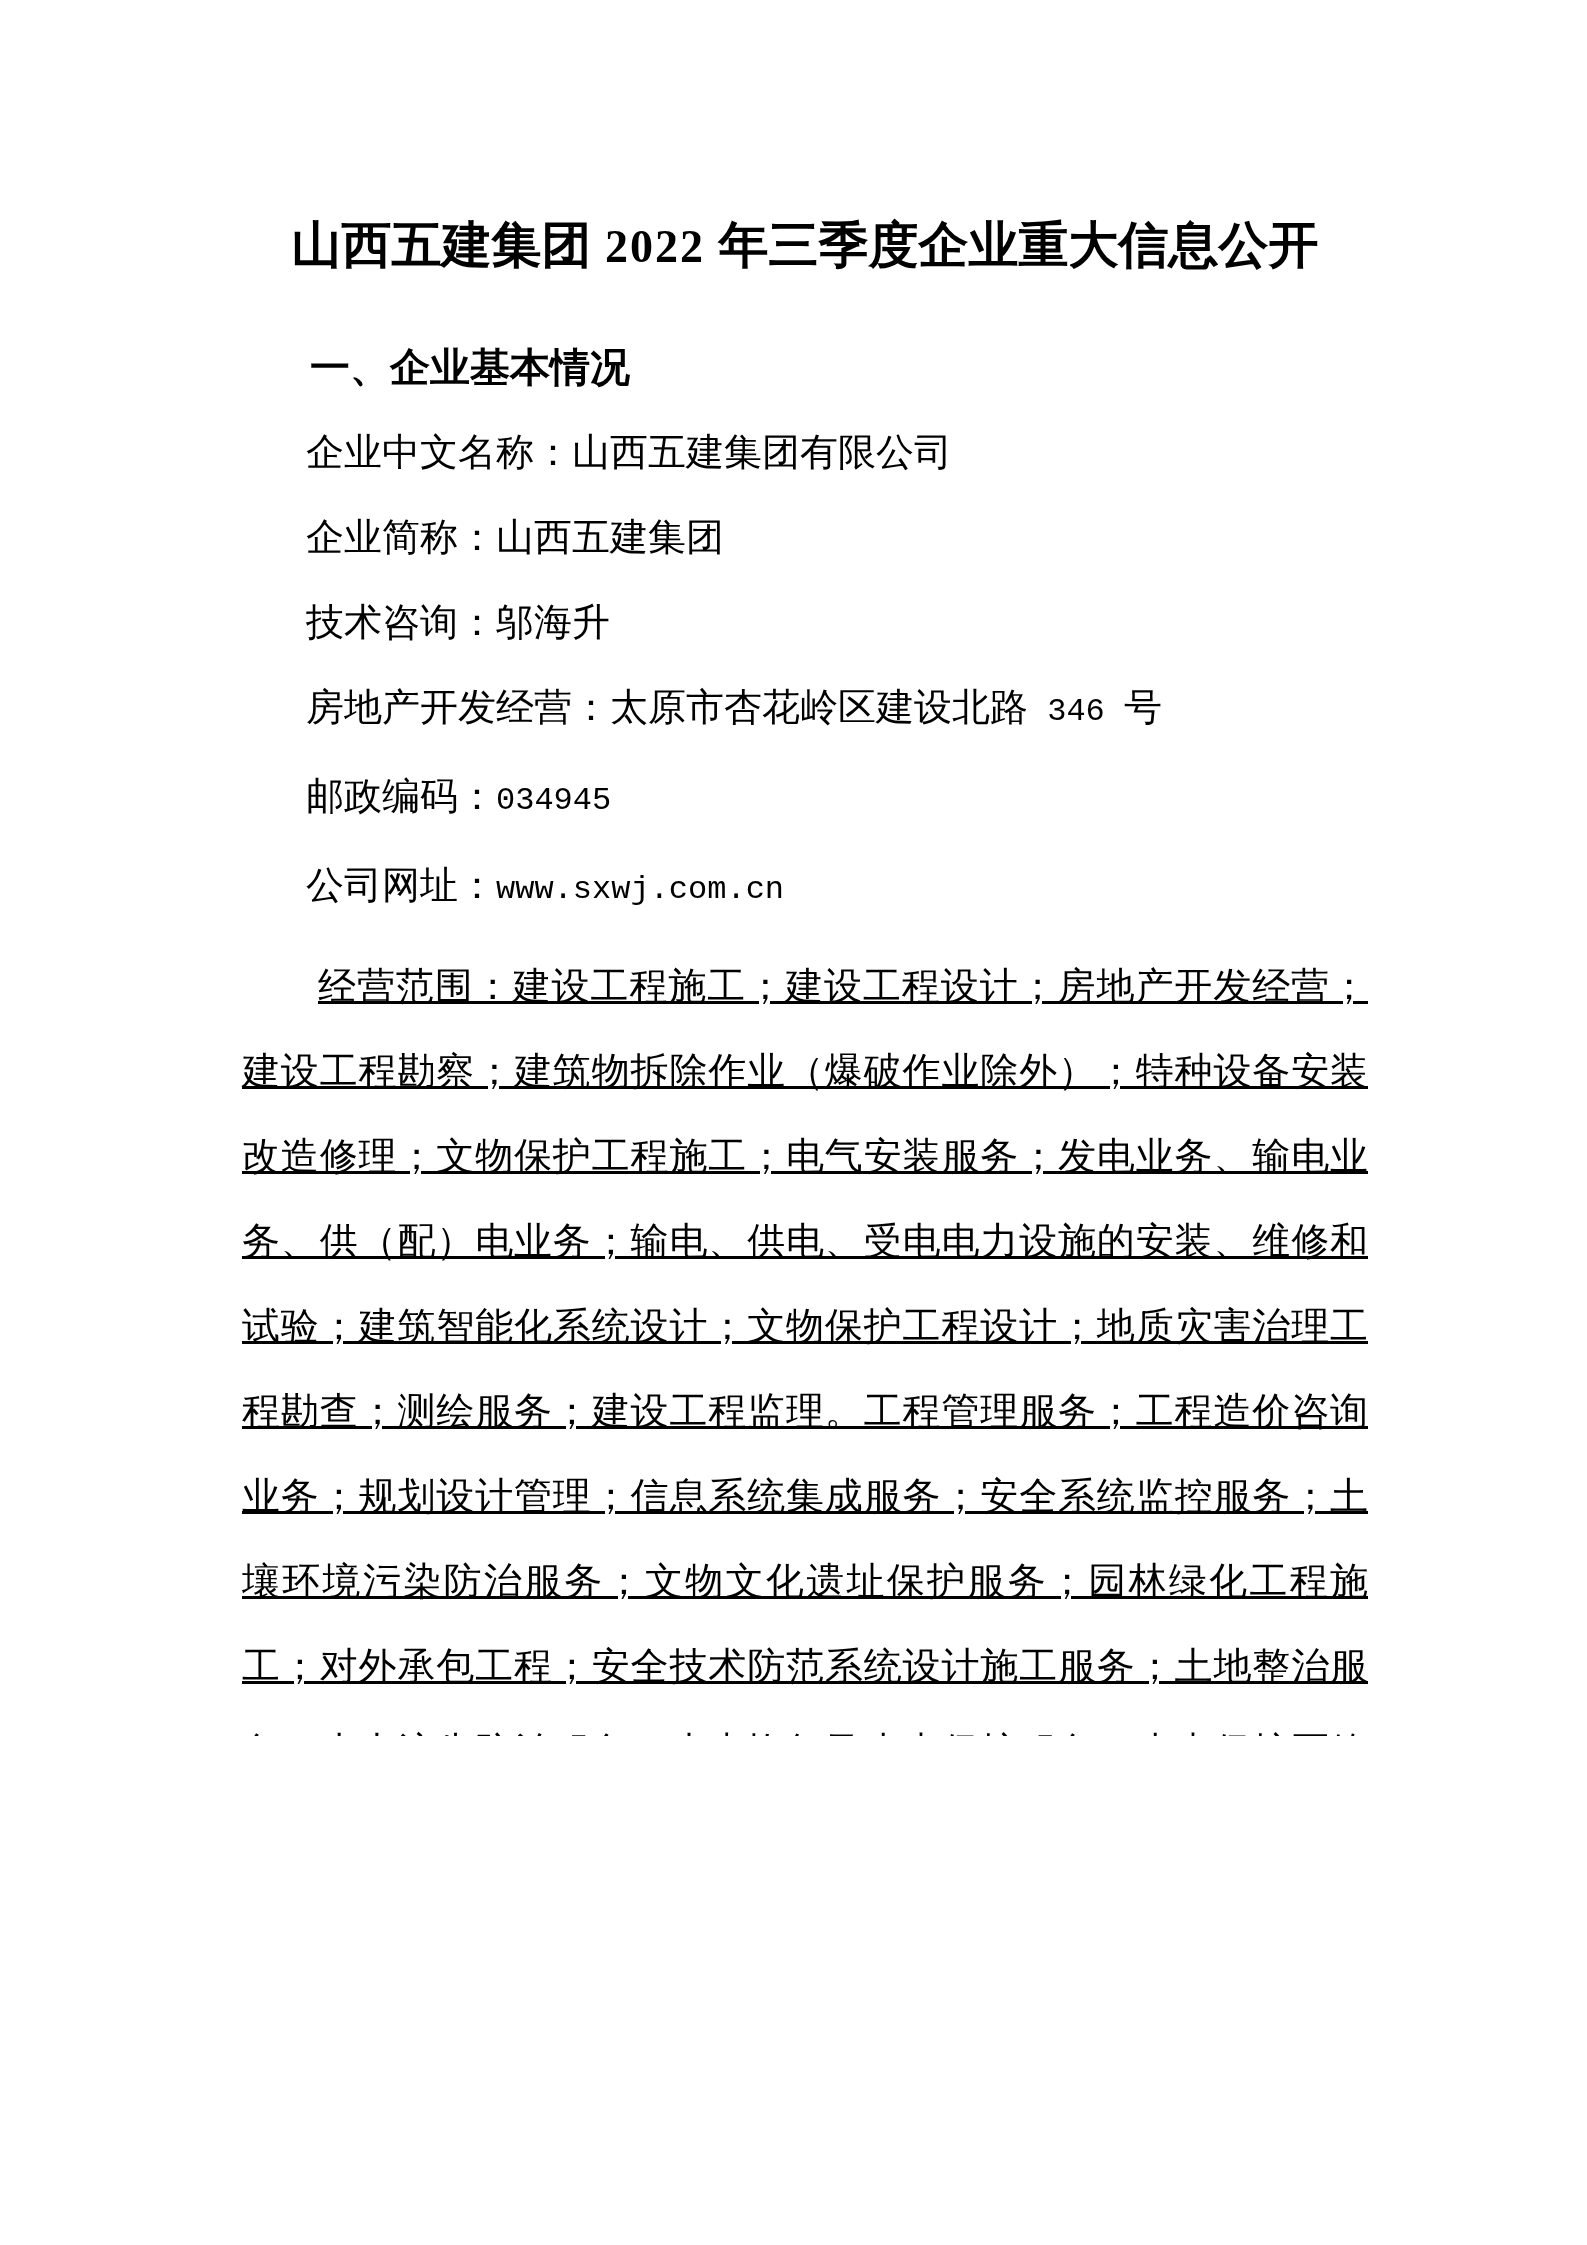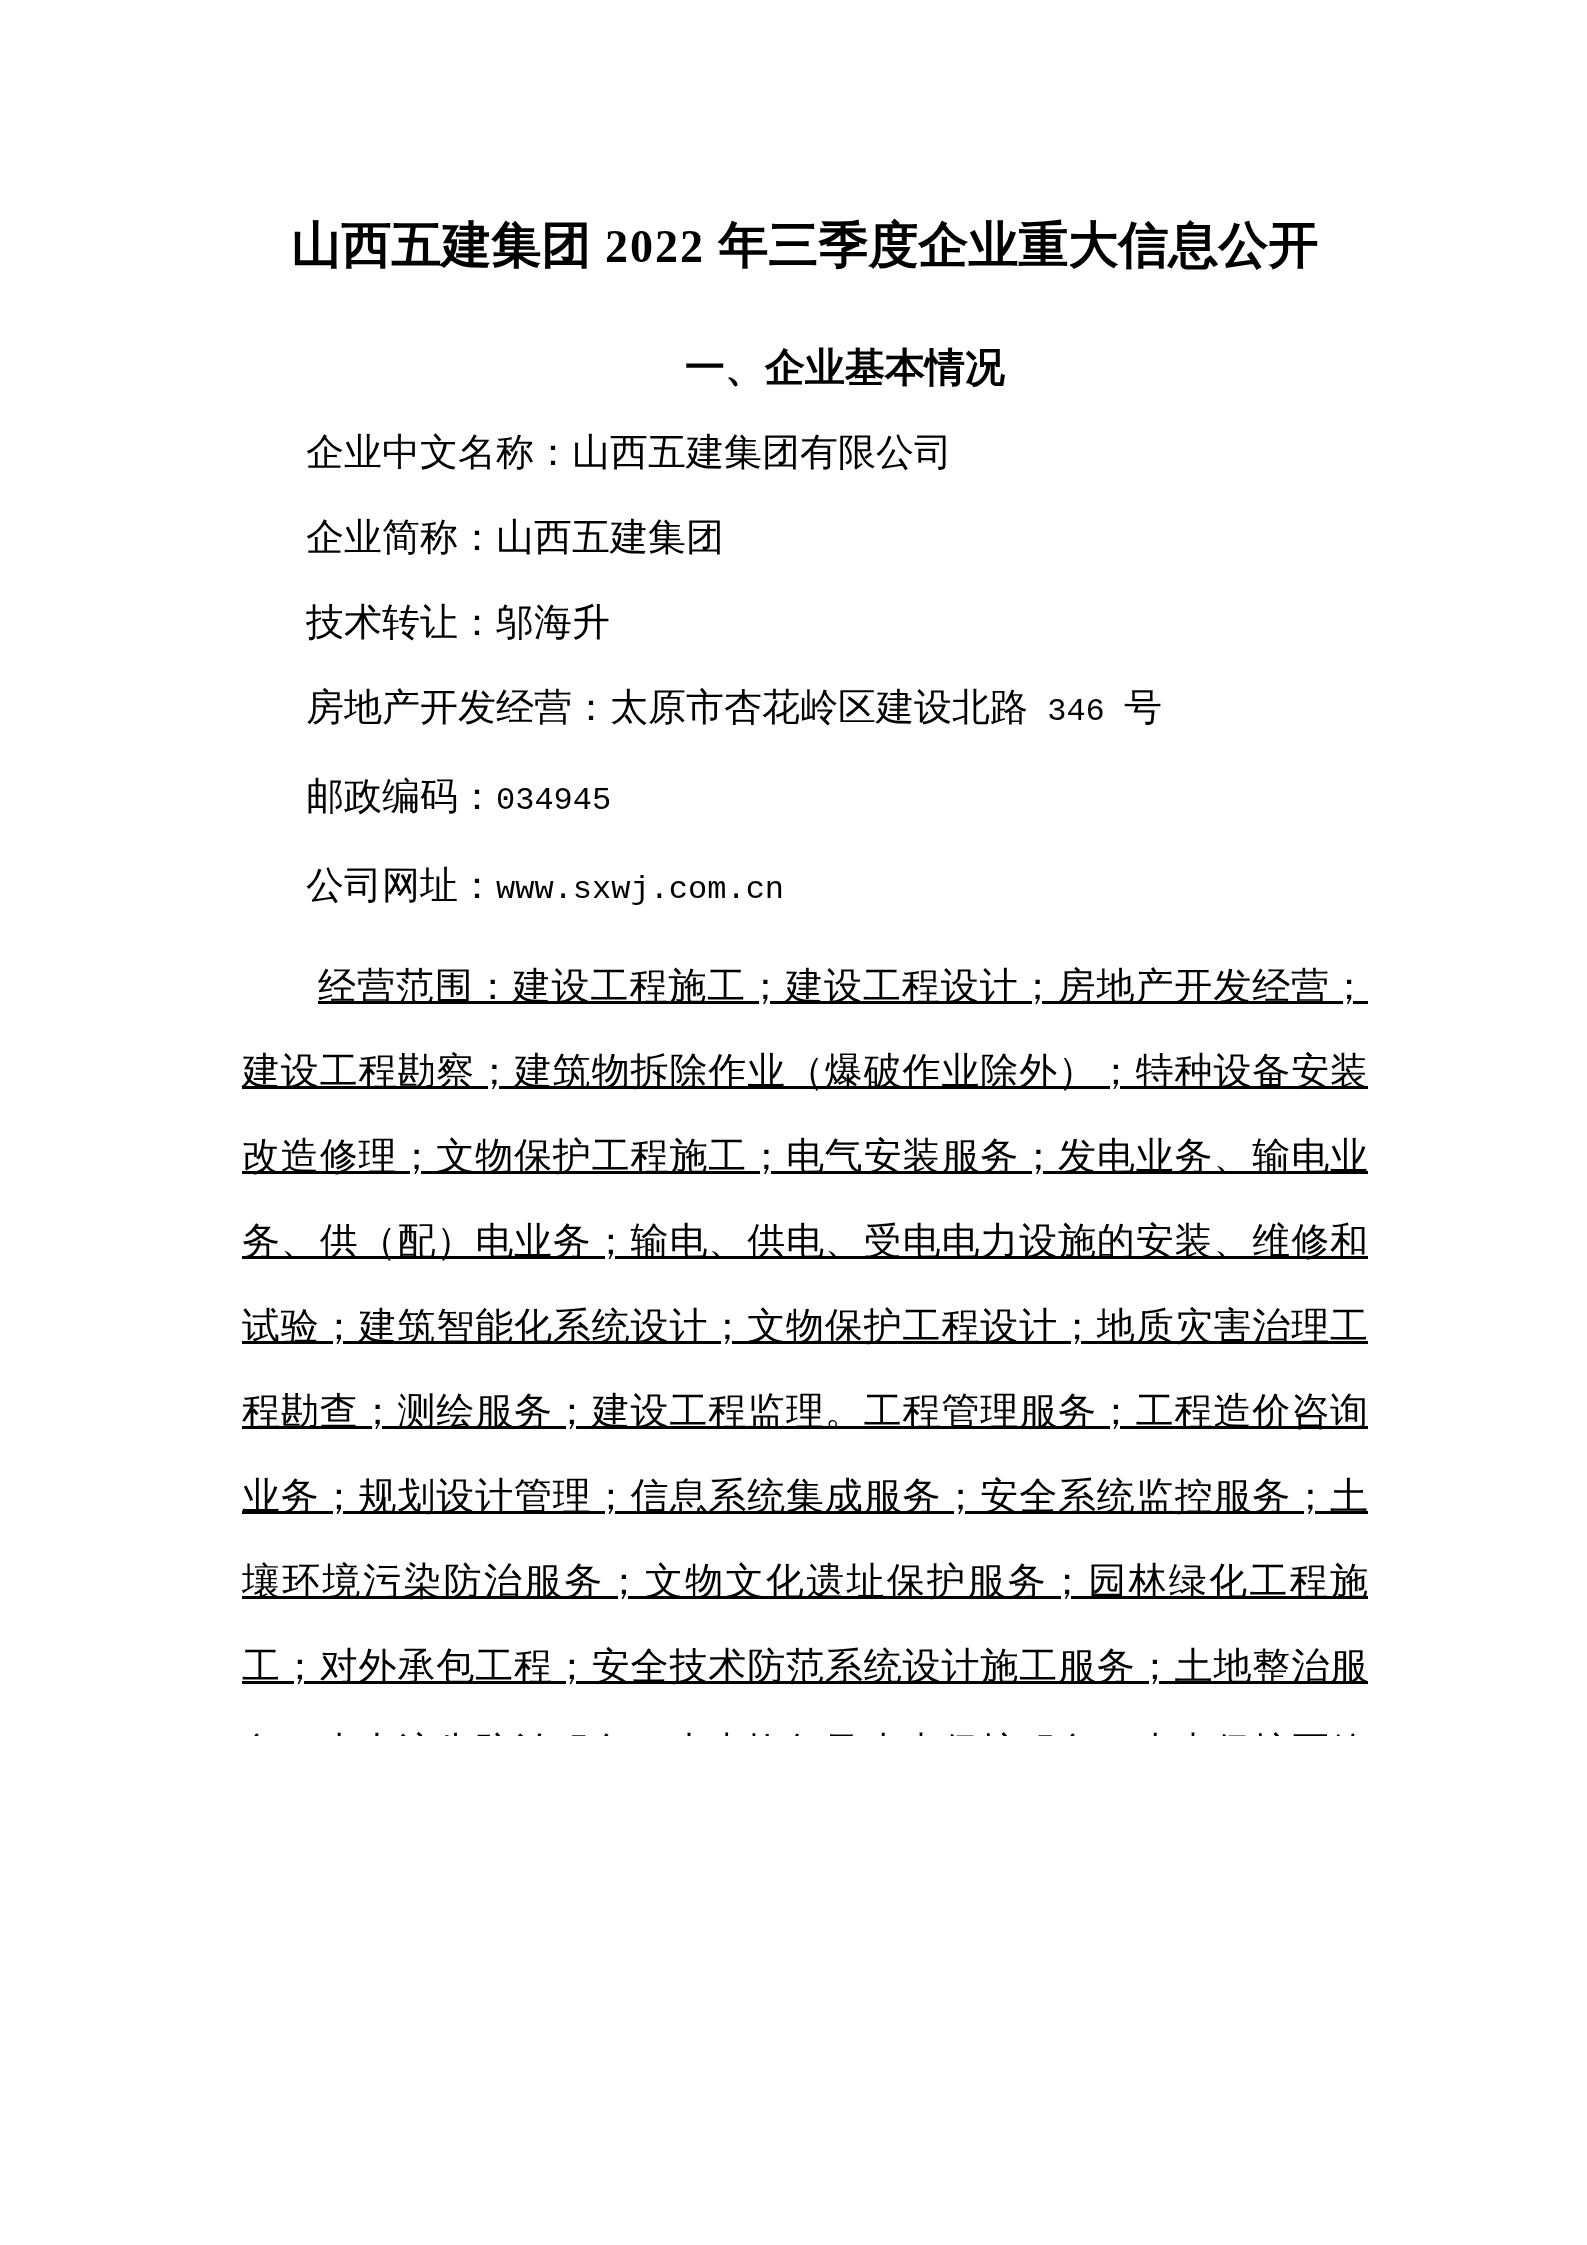--- a/index.html
+++ b/index.html
@@ -32,21 +32,20 @@
     font-weight: bold;
     letter-spacing: 2px;
   }
   h2.section-heading {
     margin: 28px 0 0 0;
     font-size: 40px;
     font-weight: bold;
     line-height: 85px;
     text-indent: 2em;
     white-space: nowrap;
-    text-align: center;
   }
   .info-line {
     font-size: 38px;
     line-height: 85px;
     text-indent: 2em;
     white-space: nowrap;
   }
   .scope-para {
     margin: 12px;
     font-size: 38px;
@@ -72,21 +71,21 @@
   <div class="info-line">
     <span>企业中文名称：</span><span><span>山西五建集团有限公司</span></span>
   </div>
 
   <div class="info-line">
     <span>企业简称：</span><span><span>山西五建集团</span></span>
   </div>
 
 
   <div class="info-line">
-    <span>技术转让：</span><span><span>邬海升</span></span>
+    <span>技术咨询：</span><span><span>邬海升</span></span>
   </div>
 
   <div class="info-line">
     <span>房地产开发经营：</span><span><span>太原市杏花岭区建设北路</span><span class="latin"> 346 </span><span>号</span></span>
   </div>
 
 
   <div class="info-line">
     <span>邮政编码：</span><span><span class="latin">034945</span></span>
   </div>

